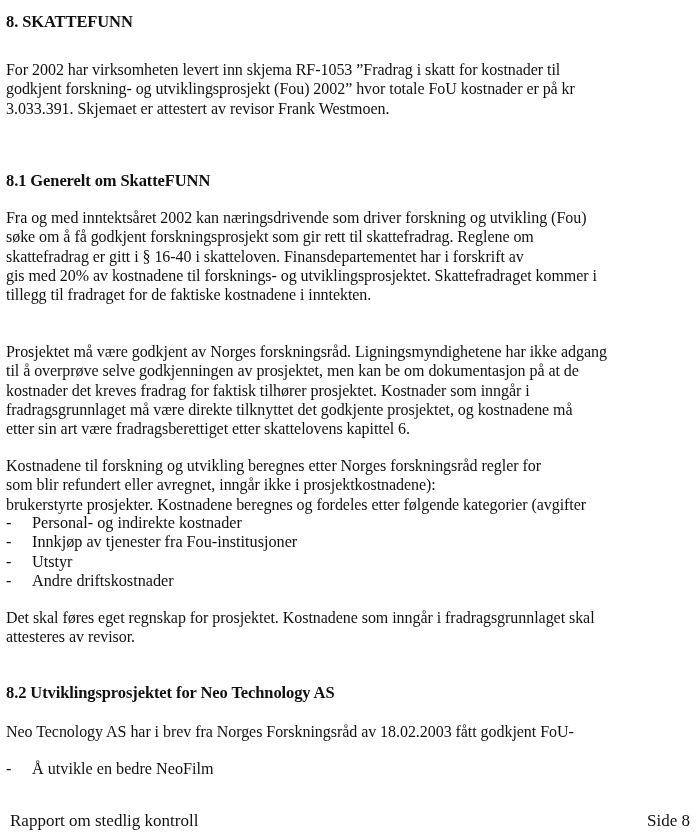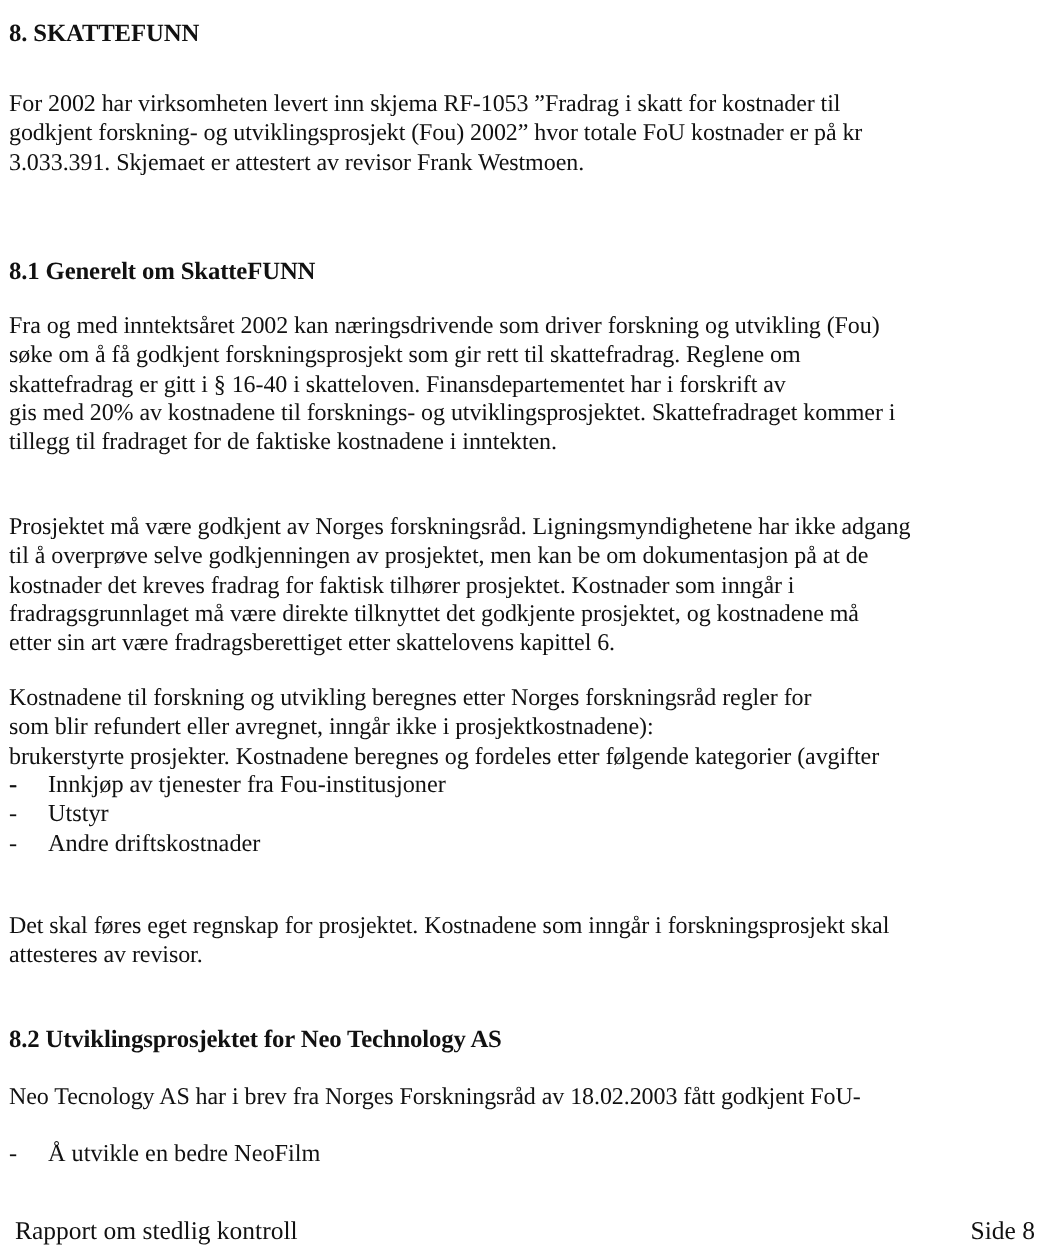--- a/index.html
+++ b/index.html
@@ -63,28 +63,28 @@
     <span class="line">etter sin art være fradragsberettiget etter skattelovens kapittel 6.</span>
   </p>
 
   <p class="para" style="top:456px;">
     <span class="line">Kostnadene til forskning og utvikling beregnes etter Norges forskningsråd regler for</span>
     <span class="line">som blir refundert eller avregnet, inngår ikke i prosjektkostnadene):</span>
     <span class="line">brukerstyrte prosjekter. Kostnadene beregnes og fordeles etter følgende kategorier (avgifter</span>
   </p>
 
   <ul class="list" style="top:514px;">
-    <li><span class="dash">-</span></li>
+    <li><span class="dash">-</span><span>Personal- og indirekte kostnader</span></li>
     <li><span class="dash">-</span><span>Innkjøp av tjenester fra Fou-institusjoner</span></li>
     <li><span class="dash">-</span><span>Utstyr</span></li>
     <li><span class="dash">-</span><span>Andre driftskostnader</span></li>
   </ul>
 
   <p class="para" style="top:608px;">
-    <span class="line">Det skal føres eget regnskap for prosjektet. Kostnadene som inngår i forskningsprosjekt skal</span>
+    <span class="line">Det skal føres eget regnskap for prosjektet. Kostnadene som inngår i fradragsgrunnlaget skal</span>
     <span class="line">attesteres av revisor.</span>
   </p>
 
   <h2 class="h2" style="top:683px;">8.2 Utviklingsprosjektet for Neo Technology AS</h2>
 
   <p class="para" style="top:722px;">
     <span class="line">Neo Tecnology AS har i brev fra Norges Forskningsråd av 18.02.2003 fått godkjent FoU-</span>
   </p>
 
   <ul class="list" style="top:760px;">

